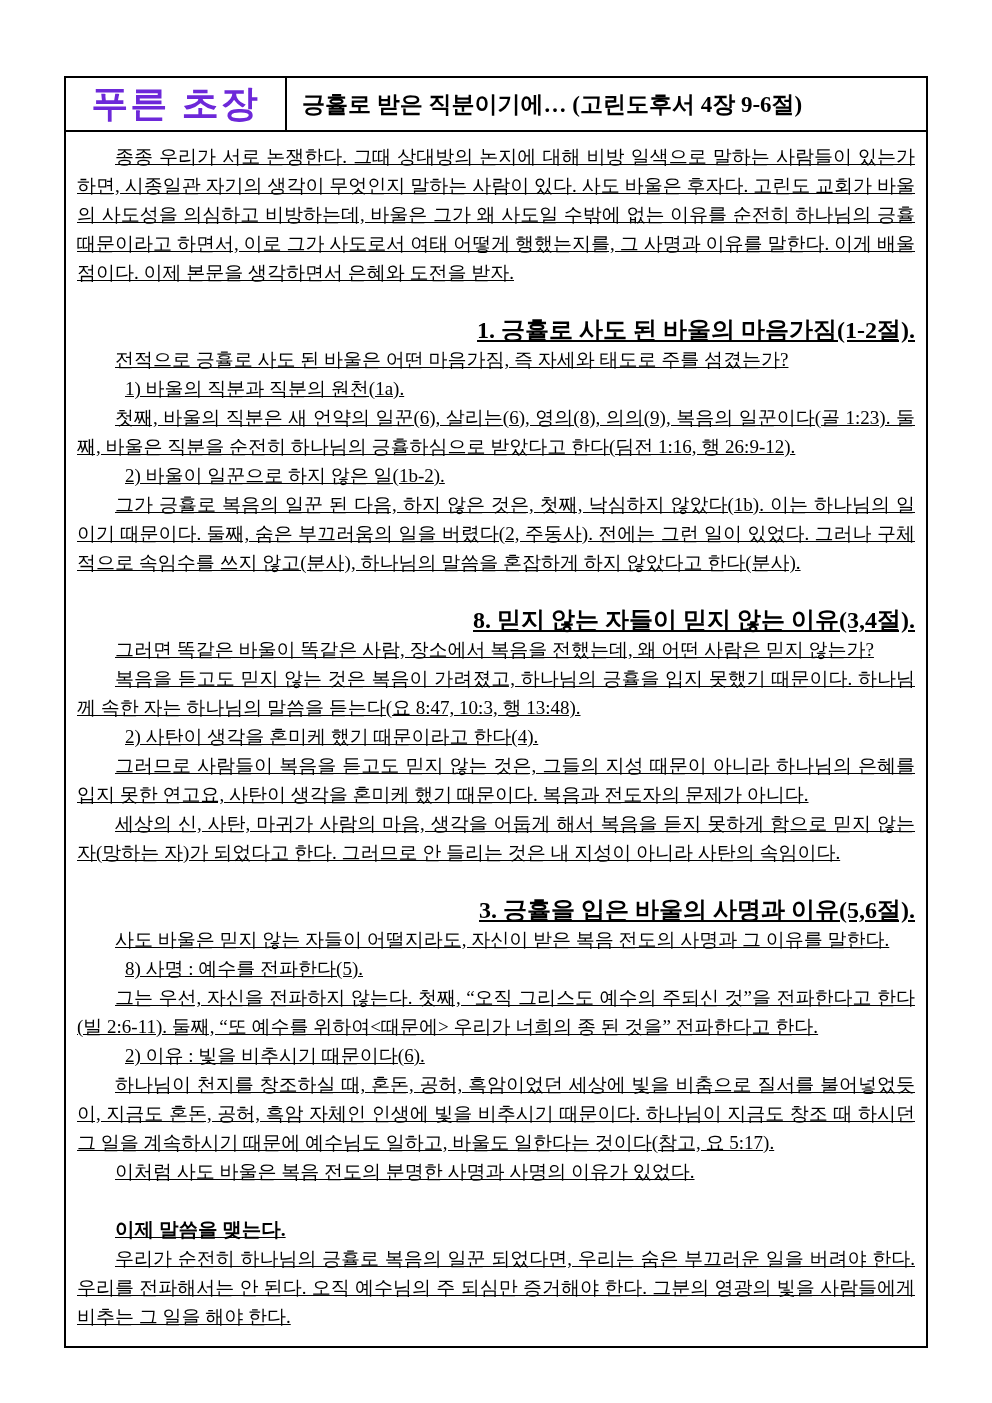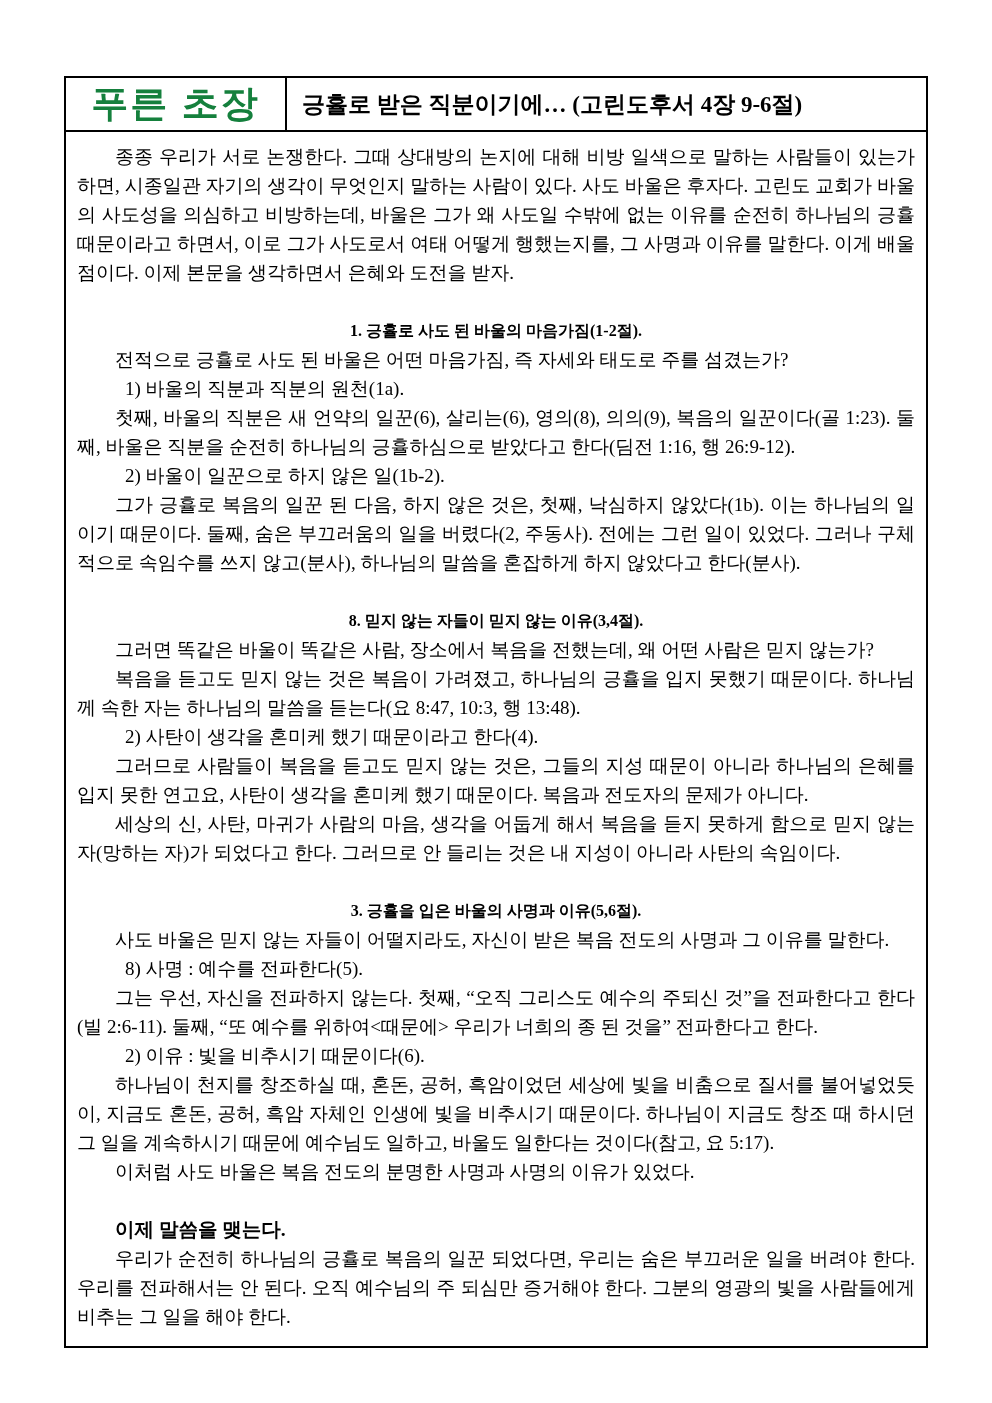--- a/index.html
+++ b/index.html
@@ -34,48 +34,48 @@
     width: 221px;
     border-right: 2px solid #000000;
     display: flex;
     align-items: center;
     justify-content: center;
   }
   .brand-text {
     font-size: 37px;
     font-weight: bold;
     letter-spacing: 2px;
-    color: #15803d;
+    color: #6d28d9;
     font-family: "Liberation Sans", "DejaVu Sans", sans-serif;
   }
   .title-cell {
     flex: 1;
     display: flex;
     align-items: center;
     padding-left: 15px;
   }
   .title-text {
     font-size: 23px;
     font-weight: bold;
   }
   .body-cell {
     padding: 10px 11px 12px 11px;
     font-size: 19px;
     line-height: 29px;
     text-align: justify;
     word-break: break-all;
   }
-  p, h2 { margin: 0; padding: 0; }
+  p, h2 { margin: 0; padding: 0; text-decoration: underline; }
   .para { text-indent: 38px; }
   .sub  { text-indent: 8px; margin-left: 40px; }
   .sec-heading {
     margin-top: 29px;
-    font-size: 16px;
+    font-size: 24px;
     font-weight: bold;
-    text-align: center;
+    text-align: right;
   }
   .concl-heading {
     margin-top: 29px;
     font-weight: bold;
     text-indent: 38px;
     font-size: 19.5px;
   }
 </style>
 </head>
 <body>

